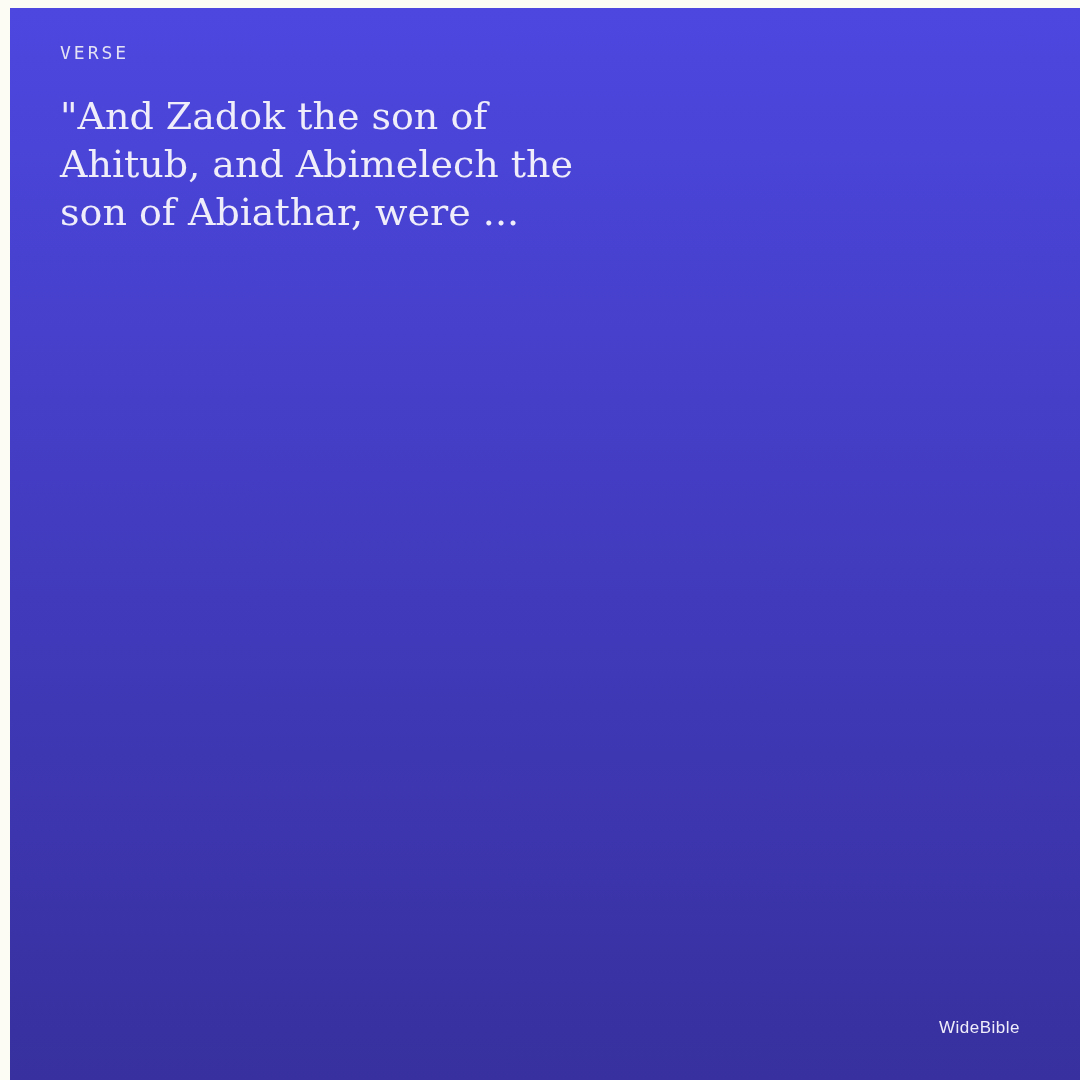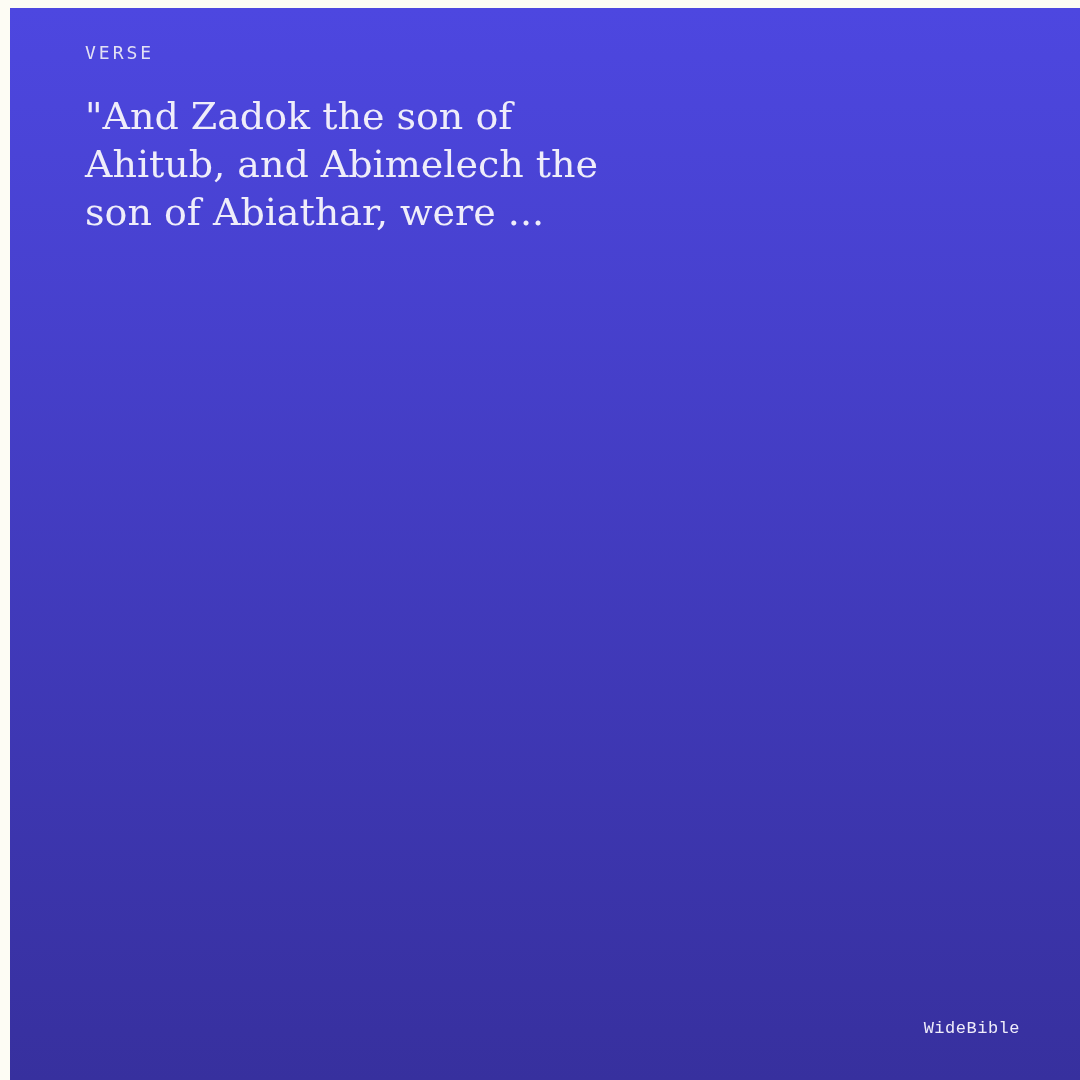--- a/index.html
+++ b/index.html
@@ -2,21 +2,21 @@
 <html style="--page-background: #fdfcf4; --gradient-top: #4d47e0; --gradient-bottom: #37309e; --text-primary: #efedfa; --text-muted: #e3e1f4;"><head>
 <meta charset="utf-8">
 <style>
   :root {
     --page-background: #fdfcf4;
     --gradient-top: #4d47e0;
     --gradient-bottom: #37309e;
     --text-primary: #efedfa;
     --text-muted: #e3e1f4;
   }
-  * { box-sizing: border-box; padding-left: 25px; }
+  * { box-sizing: border-box; }
   html, body {
     margin: 0;
     padding: 0;
   }
   body {
     width: 1080px;
     height: 1080px;
     position: relative;
     overflow: hidden;
     background: var(--page-background);
@@ -57,21 +57,21 @@
     bottom: 47px;
     font-family: "DejaVu Sans Mono", monospace;
     font-size: 22px;
     letter-spacing: 1px;
     color: var(--text-primary);
   }
   .brand {
     position: absolute;
     right: 60px;
     bottom: 42px;
-    font-family: Liberation Mono, monospace;
+    font-family: Liberation Sans, sans-serif;
     font-size: 17px;
     letter-spacing: 0.5px;
     color: var(--text-primary);
   }
 </style>
 </head>
 <body>
 
 <div class="card">
   <div class="kicker">VERSE</div>

